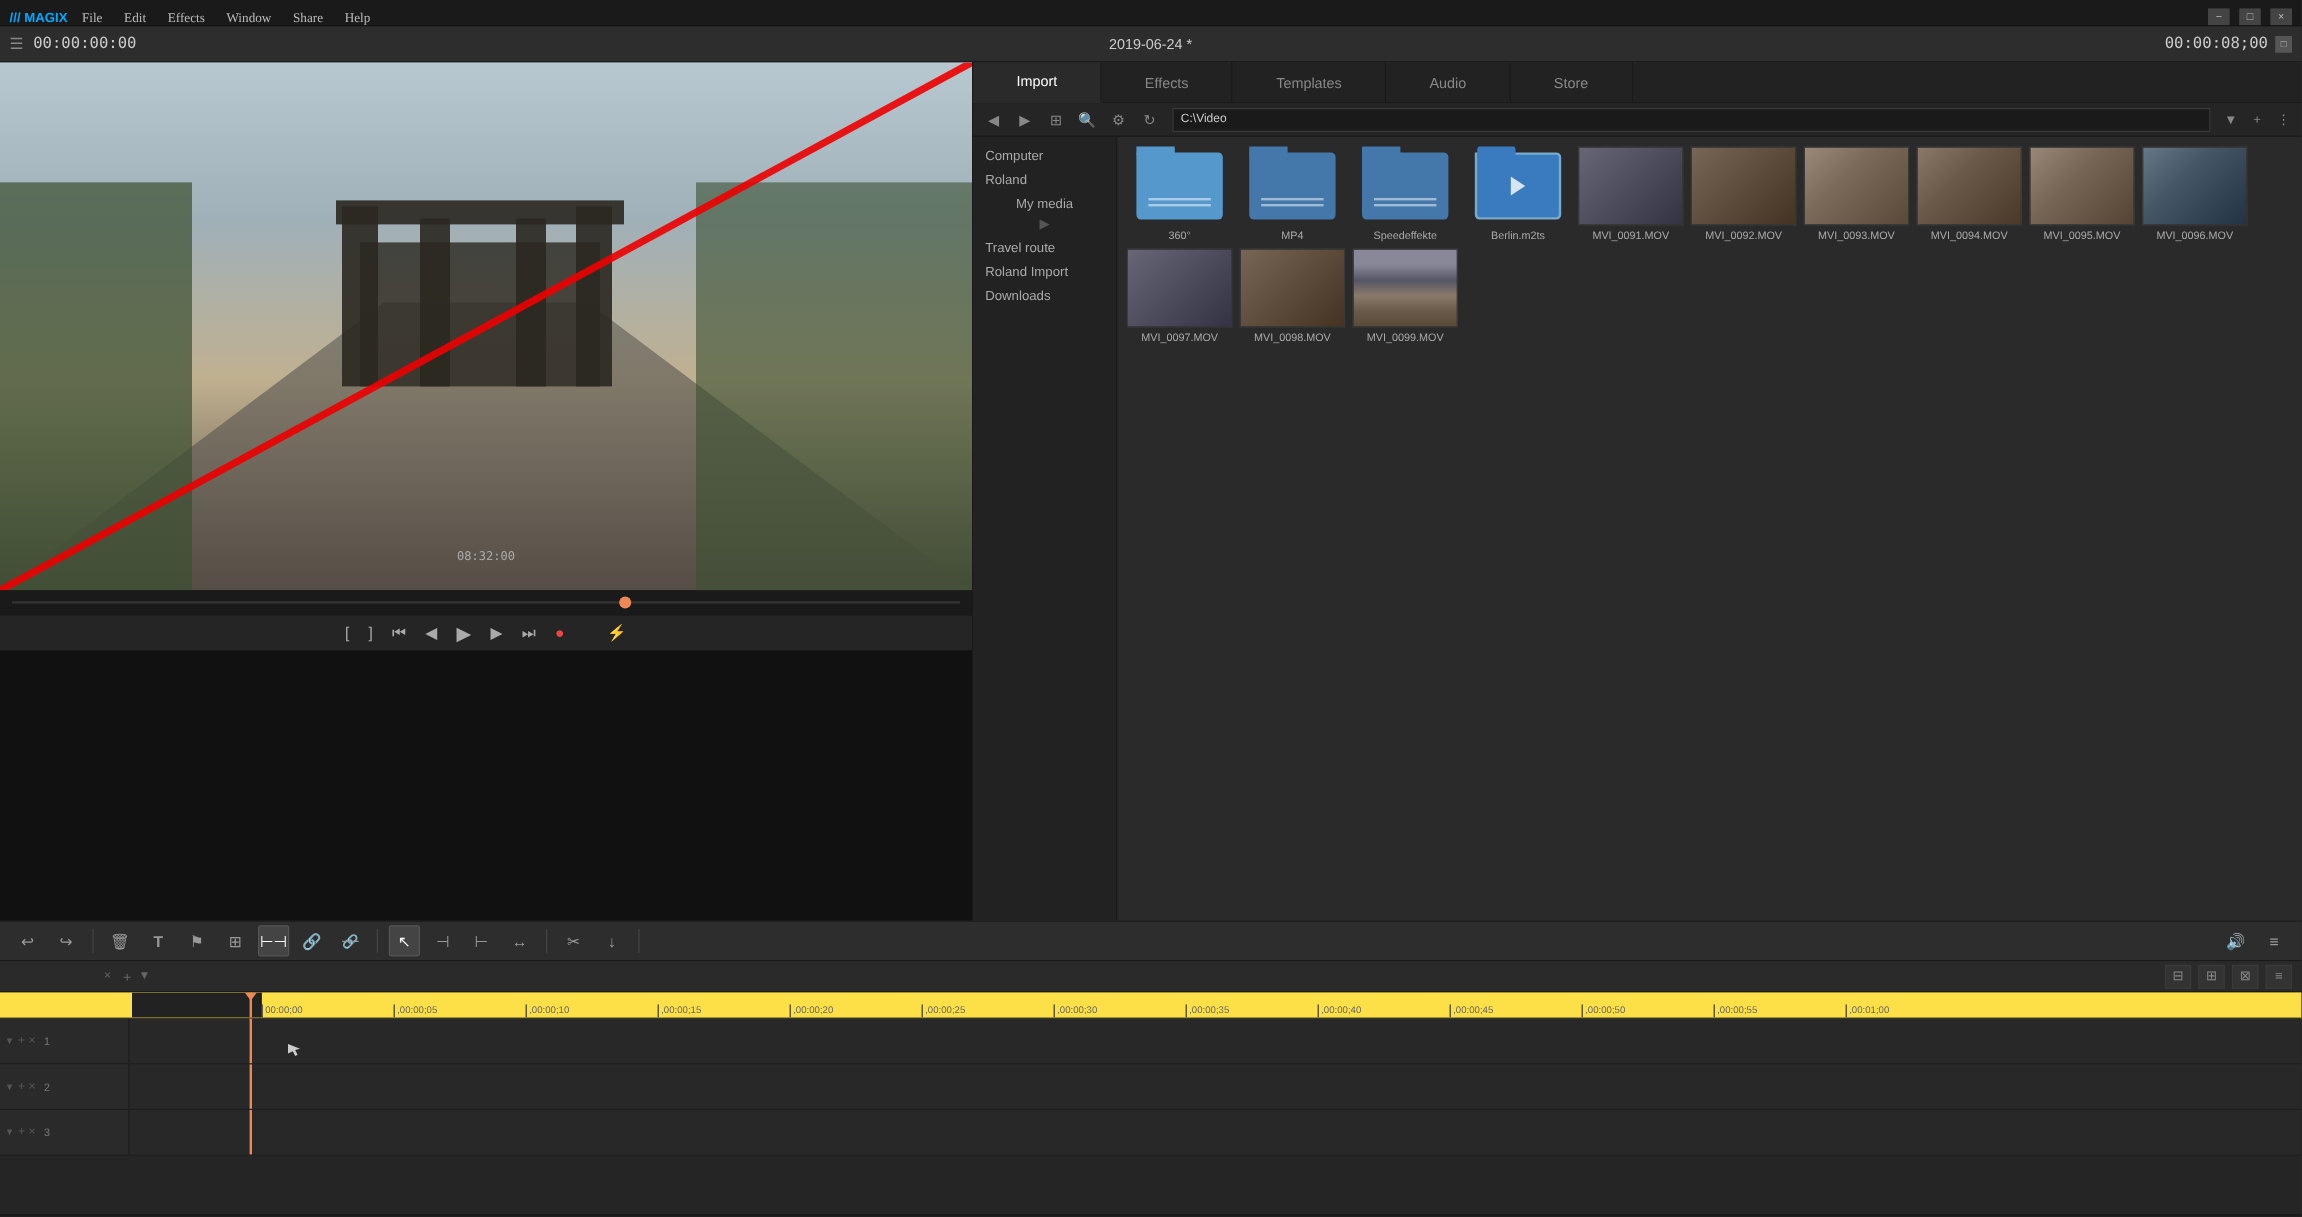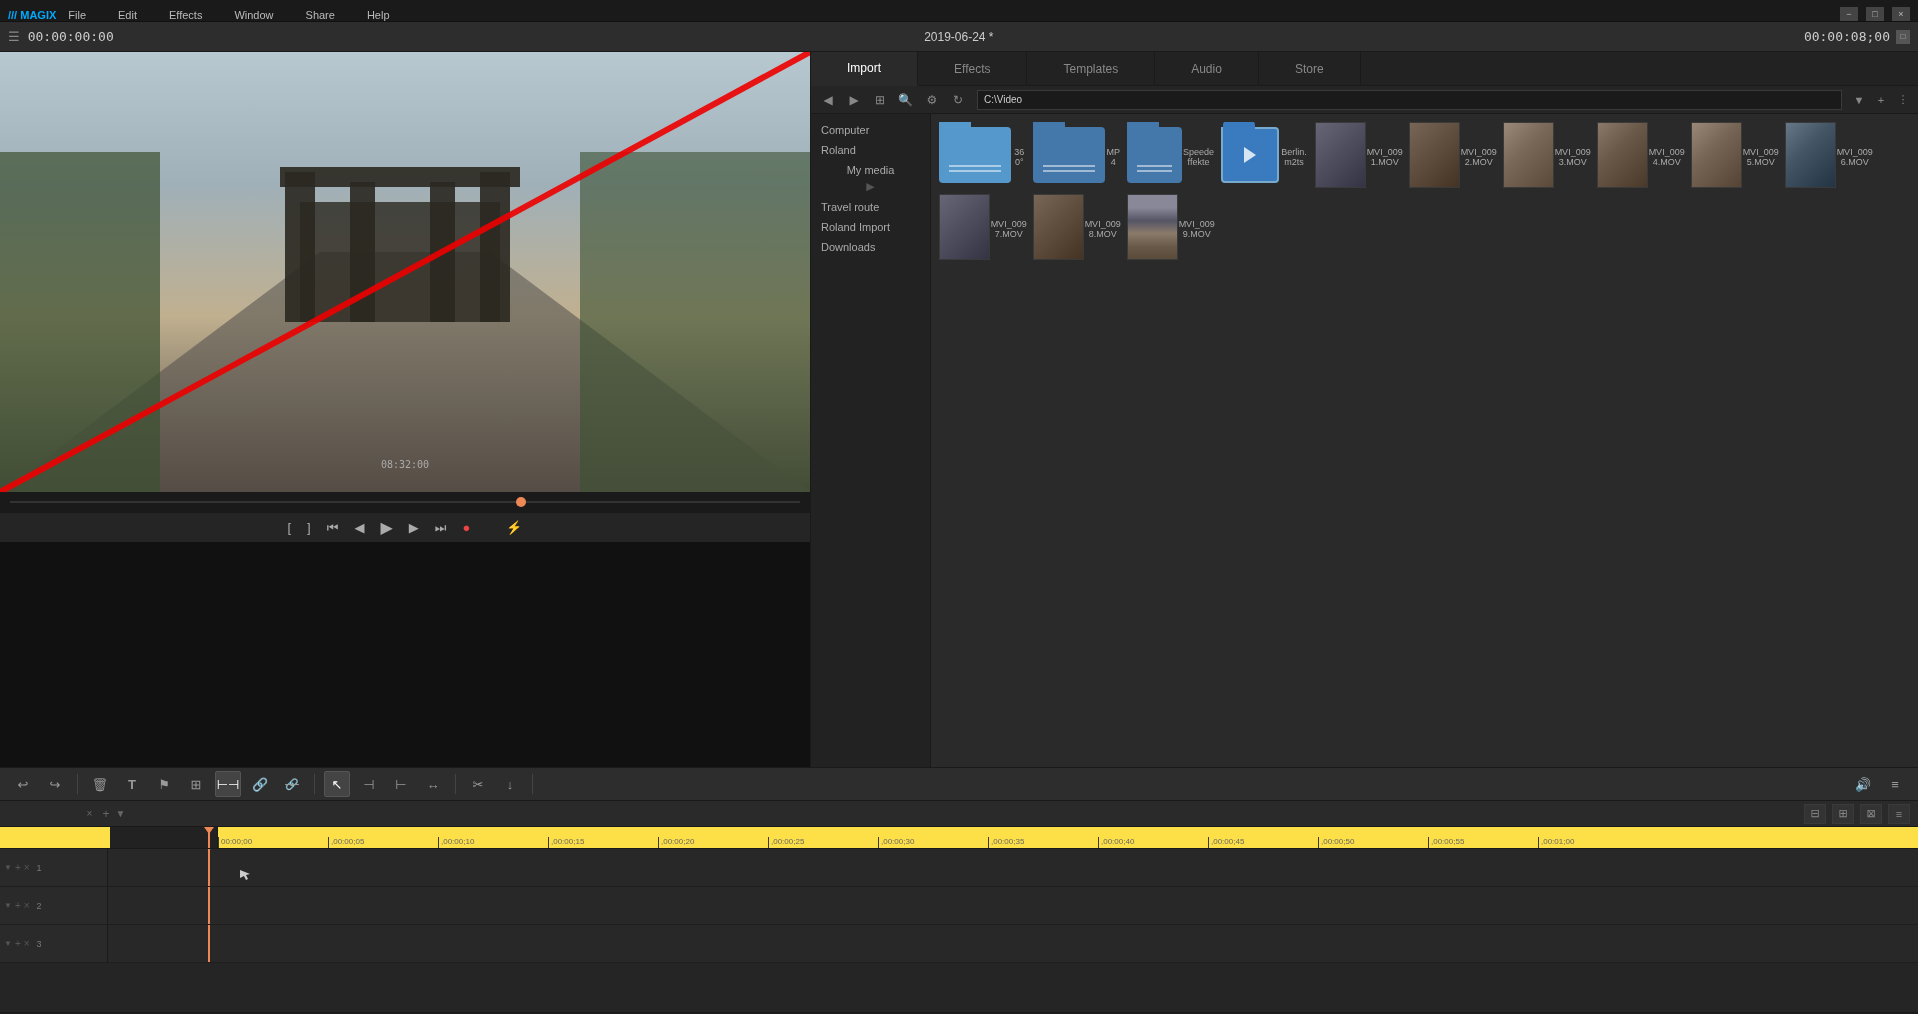--- a/index.html
+++ b/index.html
@@ -8,21 +8,21 @@
     
     #titlebar {
       background: #1a1a1a;
       height: 22px;
       display: flex;
       align-items: flex-end;
       padding: 0 8px;
       border-bottom: 1px solid #111;
     }
     #titlebar .logo { color: #00aaff; font-weight: bold; font-size: 11px; margin-right: 12px; }
-    #titlebar .menu-items { display: flex; gap: 32px; font-size: 11px; color: #bbb; }
+    #titlebar .menu-items { display: flex; gap: 18px; font-size: 11px; color: #bbb; font-family: Liberation Serif, serif; }
     #titlebar .menu-items span { cursor: pointer; }
     #titlebar .window-controls { margin-left: auto; display: flex; gap: 8px; }
     #titlebar .window-controls span { width: 18px; height: 14px; background: #444; display: inline-flex; align-items: center; justify-content: center; font-size: 9px; cursor: pointer; color: #bbb; }
 
     
     #main-toolbar {
       background: #2d2d2d;
       height: 30px;
       display: flex;
       align-items: center;
@@ -181,21 +181,21 @@
       display: flex;
       flex-wrap: wrap;
       align-content: flex-start;
       gap: 6px;
       overflow-y: auto;
     }
     .file-item {
       width: 88px;
       cursor: pointer;
       display: flex;
-      flex-direction: row;
+      flex-direction: column;
       align-items: center;
     }
     .file-thumb {
       width: 88px;
       height: 66px;
       background: #444;
       border: 1px solid #3a3a3a;
       display: flex;
       align-items: center;
       justify-content: center;

